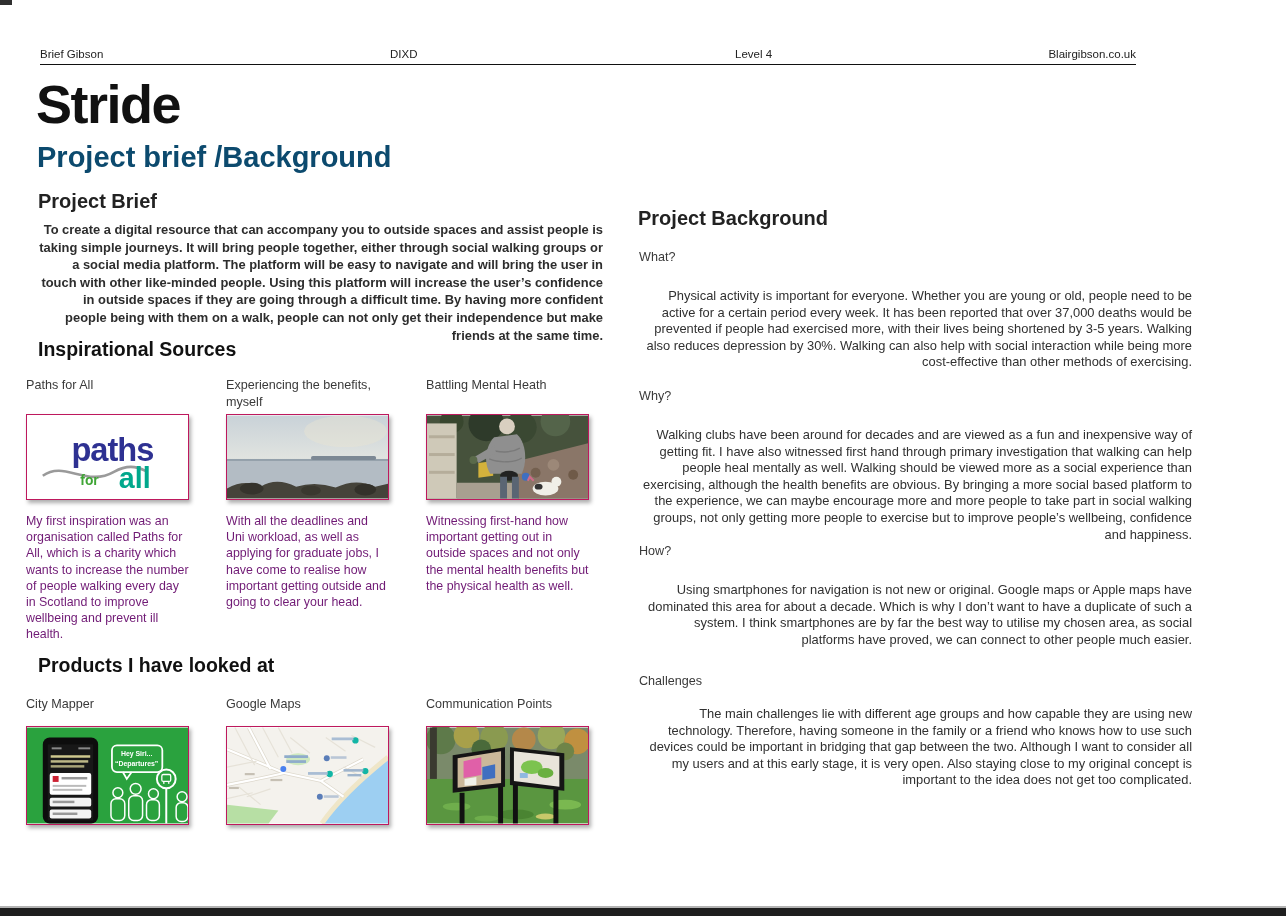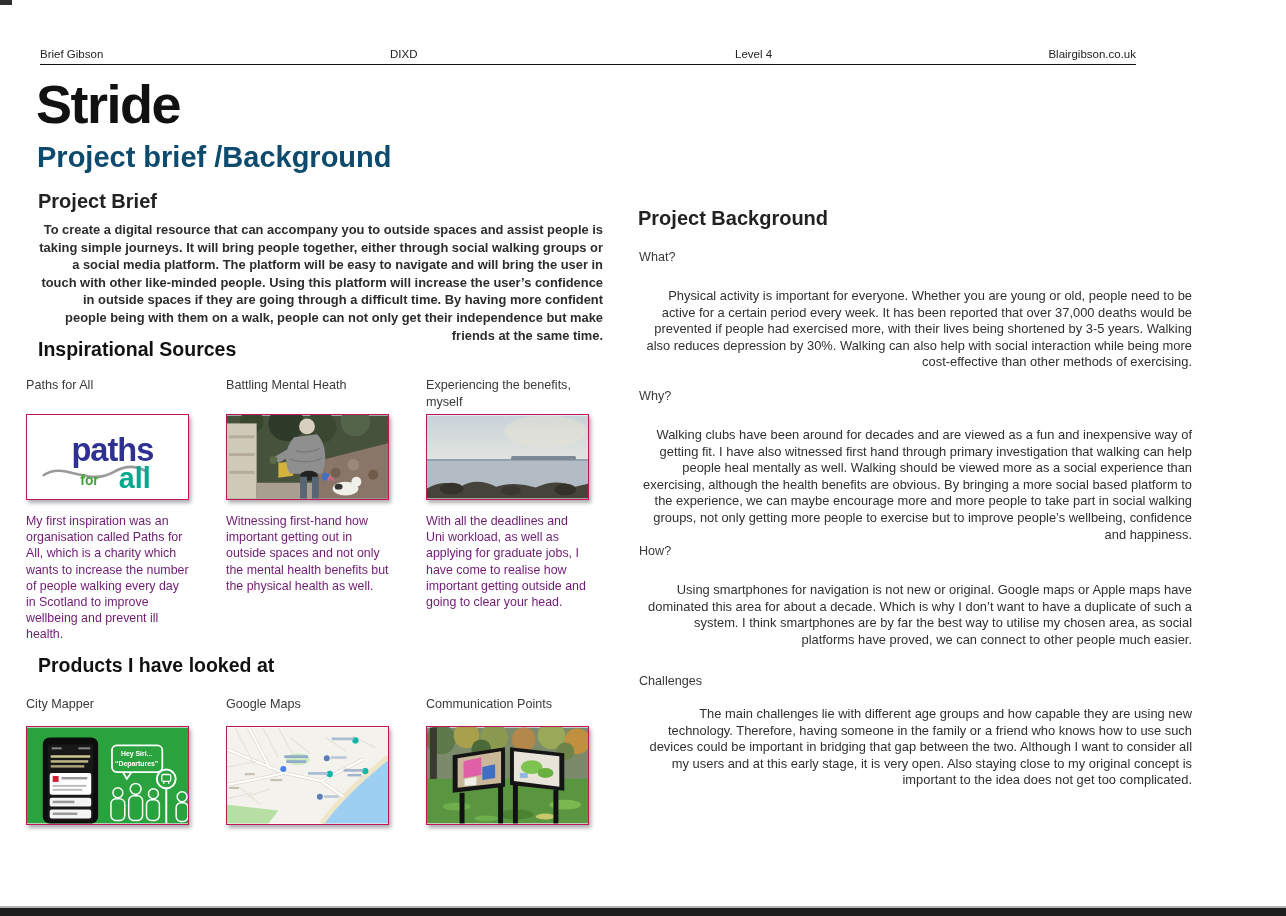--- a/index.html
+++ b/index.html
@@ -68,20 +68,44 @@
       <div class="img-frame img-insp">
         <svg viewBox="0 0 163 84">
           <rect x="0" y="0" width="163" height="84" fill="#ffffff"></rect>
           <text x="45" y="46" font-family="Liberation Sans, sans-serif" font-size="33" font-weight="bold" fill="#2e3192" letter-spacing="-1">paths</text>
           <path d="M16,61 C38,45 60,73 88,57 C101,50 110,51 120,56" stroke="#9a9a9a" stroke-width="2.6" fill="none"></path>
           <text x="54" y="70" font-family="Liberation Sans, sans-serif" font-size="14" font-weight="bold" fill="#3fa535">for</text>
           <text x="93" y="73" font-family="Liberation Sans, sans-serif" font-size="29" font-weight="bold" fill="#00a88c">all</text>
         </svg>
       </div>
       <p class="caption">My first inspiration was an organisation called Paths for All, which is a charity which wants to increase the number of people walking every day in Scotland to improve wellbeing and prevent ill health.</p>
+    </div>
+
+    <div>
+      <p class="cell-label insp-label">Experiencing the benefits, myself</p>
+      <div class="img-frame img-insp">
+        <svg viewBox="0 0 163 84">
+          <defs>
+            <linearGradient id="skyGrad" x1="0" y1="0" x2="0" y2="1">
+              <stop offset="0" stop-color="#c9d2d8"></stop>
+                <stop offset="1" stop-color="#e4e6e1"></stop>
+            </linearGradient>
+          </defs>
+          <rect width="163" height="50" fill="url(#skyGrad)"></rect>
+          <ellipse cx="120" cy="16" rx="42" ry="16" fill="#e9e4d2" opacity="0.45"></ellipse>
+          <rect x="0" y="45" width="163" height="30" fill="#b3bcc4"></rect>
+          <rect x="0" y="44" width="163" height="2" fill="#93a0ab"></rect>
+          <rect x="85" y="41" width="66" height="4" rx="2" fill="#7c8894"></rect>
+          <path d="M0,74 Q18,64 34,72 Q50,62 70,72 Q90,66 110,73 Q130,63 150,72 L163,69 L163,84 L0,84 Z" fill="#45433a"></path>
+          <ellipse cx="25" cy="74" rx="12" ry="6" fill="#35332c"></ellipse>
+          <ellipse cx="85" cy="76" rx="10" ry="5" fill="#3a382f"></ellipse>
+          <ellipse cx="140" cy="75" rx="11" ry="6" fill="#33312a"></ellipse>
+        </svg>
+      </div>
+      <p class="caption">With all the deadlines and Uni workload, as well as applying for graduate jobs, I have come to realise how important getting outside and going to clear your head.</p>
     </div>
 
     <div>
       <p class="cell-label insp-label">Battling Mental Heath</p>
       <div class="img-frame img-insp">
         <svg viewBox="0 0 163 84">
           <rect width="163" height="84" fill="#46523c"></rect>
           <circle cx="60" cy="8" r="18" fill="#2e3a2a"></circle>
             <circle cx="95" cy="12" r="16" fill="#3a4832"></circle>
           <circle cx="130" cy="6" r="15" fill="#54644a"></circle>
@@ -108,44 +132,20 @@
           <rect x="86" y="62" width="7" height="22" fill="#5a6573"></rect>
           <circle cx="100" cy="62" r="4" fill="#3f6fc0"></circle>
           <ellipse cx="120" cy="74" rx="13" ry="7" fill="#f0efe8"></ellipse>
           <circle cx="131" cy="67" r="5" fill="#f0efe8"></circle>
           <ellipse cx="113" cy="72" rx="4" ry="3" fill="#333333"></ellipse>
           <path d="M108,66 L104,62 L102,66" stroke="#d06a8a" stroke-width="2" fill="none"></path>
         </svg>
       </div>
       <p class="caption">Witnessing first-hand how important getting out in outside spaces and not only the mental health benefits but the physical health as well.</p>
     </div>
-
-    <div>
-      <p class="cell-label insp-label">Experiencing the benefits, myself</p>
-      <div class="img-frame img-insp">
-        <svg viewBox="0 0 163 84">
-          <defs>
-            <linearGradient id="skyGrad" x1="0" y1="0" x2="0" y2="1">
-              <stop offset="0" stop-color="#c9d2d8"></stop>
-                <stop offset="1" stop-color="#e4e6e1"></stop>
-            </linearGradient>
-          </defs>
-          <rect width="163" height="50" fill="url(#skyGrad)"></rect>
-          <ellipse cx="120" cy="16" rx="42" ry="16" fill="#e9e4d2" opacity="0.45"></ellipse>
-          <rect x="0" y="45" width="163" height="30" fill="#b3bcc4"></rect>
-          <rect x="0" y="44" width="163" height="2" fill="#93a0ab"></rect>
-          <rect x="85" y="41" width="66" height="4" rx="2" fill="#7c8894"></rect>
-          <path d="M0,74 Q18,64 34,72 Q50,62 70,72 Q90,66 110,73 Q130,63 150,72 L163,69 L163,84 L0,84 Z" fill="#45433a"></path>
-          <ellipse cx="25" cy="74" rx="12" ry="6" fill="#35332c"></ellipse>
-          <ellipse cx="85" cy="76" rx="10" ry="5" fill="#3a382f"></ellipse>
-          <ellipse cx="140" cy="75" rx="11" ry="6" fill="#33312a"></ellipse>
-        </svg>
-      </div>
-      <p class="caption">With all the deadlines and Uni workload, as well as applying for graduate jobs, I have come to realise how important getting outside and going to clear your head.</p>
-    </div>
   </div>
 
   <h3 class="big-heading" style="left:38px;top:654px;">Products I have looked at</h3>
 
   <div class="grid3" style="top:696px;">
 
     <div>
       <p class="cell-label prod-label">City Mapper</p>
       <div class="img-frame img-prod">
         <svg viewBox="0 0 163 97">

